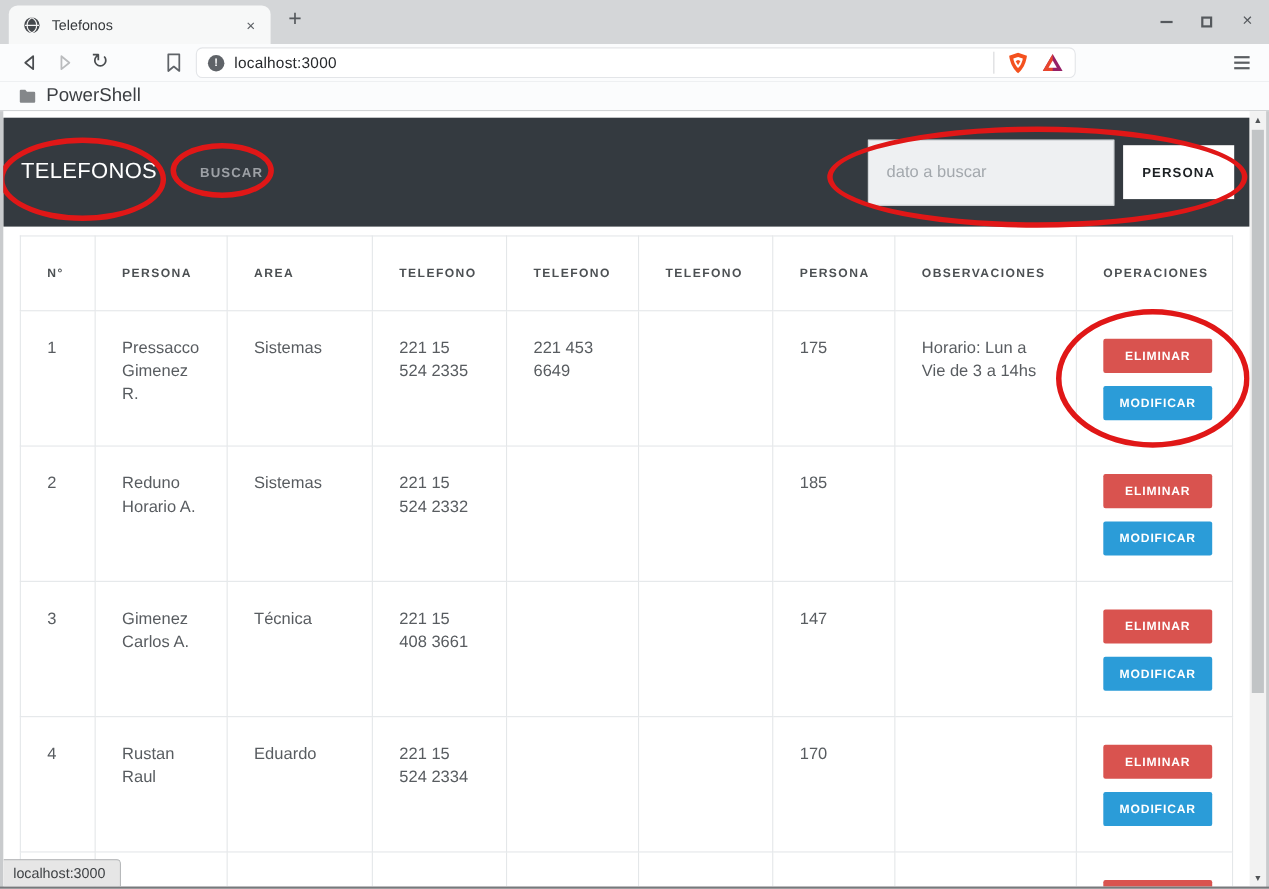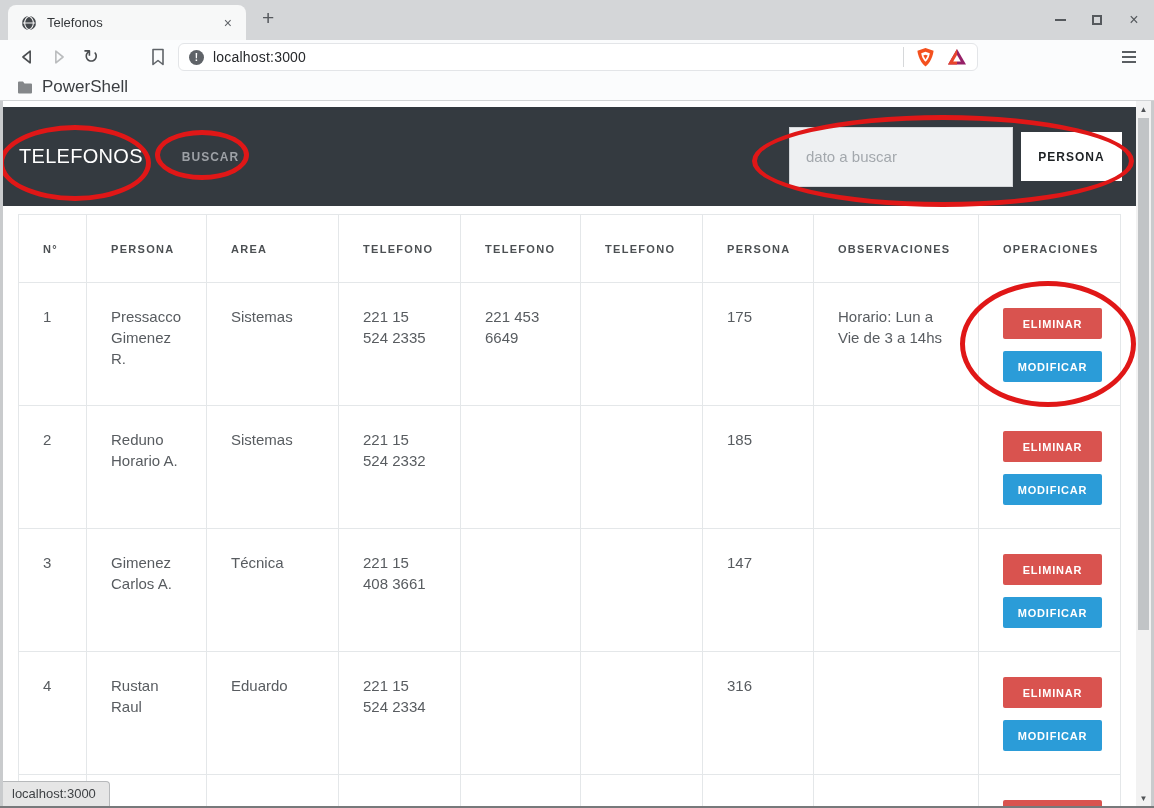--- a/index.html
+++ b/index.html
@@ -276,21 +276,21 @@
         </tr>
         <tr>
           <td>4</td>
           <td>Rustan
 Raul</td>
           <td>Eduardo</td>
           <td>221 15
 524 2334</td>
           <td></td>
           <td></td>
-          <td>316</td>
+          <td>170</td>
           <td></td>
           <td><button class="btn" style="background: rgb(217, 83, 79);">ELIMINAR</button><button class="btn" style="background: rgb(43, 156, 216);">MODIFICAR</button></td>
         </tr>
         <tr>
           <td></td>
           <td></td>
           <td></td>
           <td></td>
           <td></td>
           <td></td>

